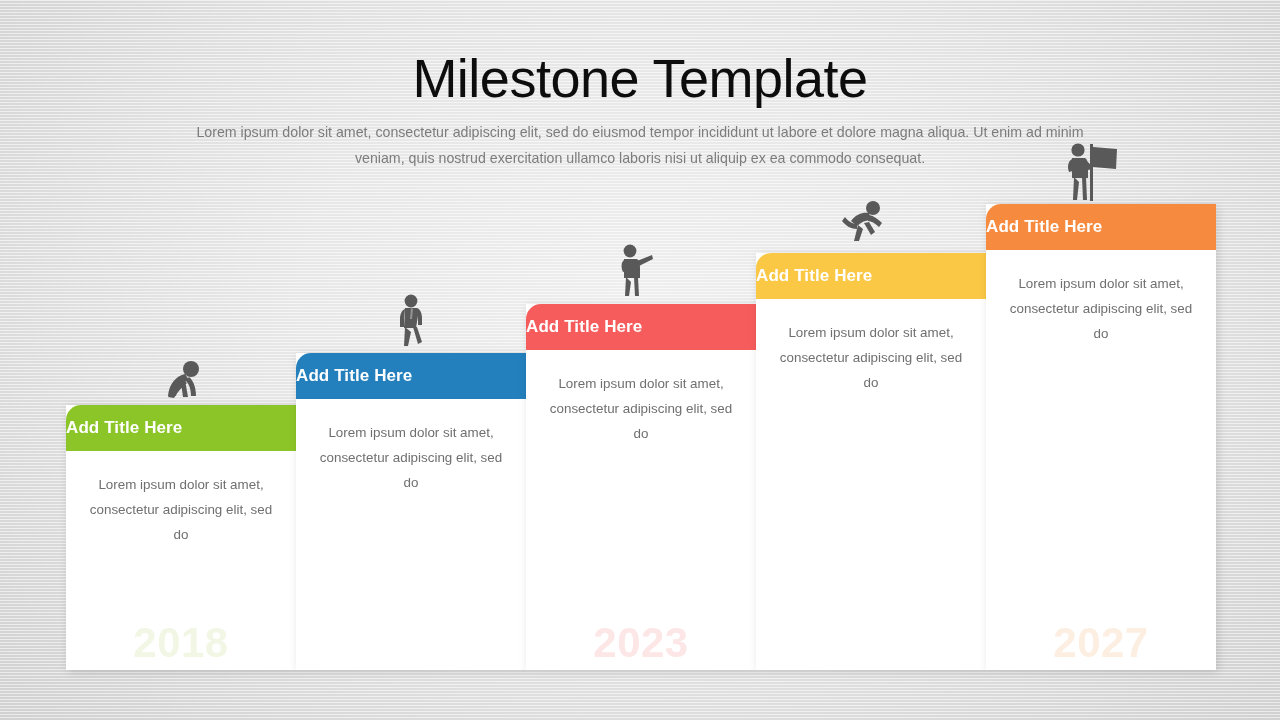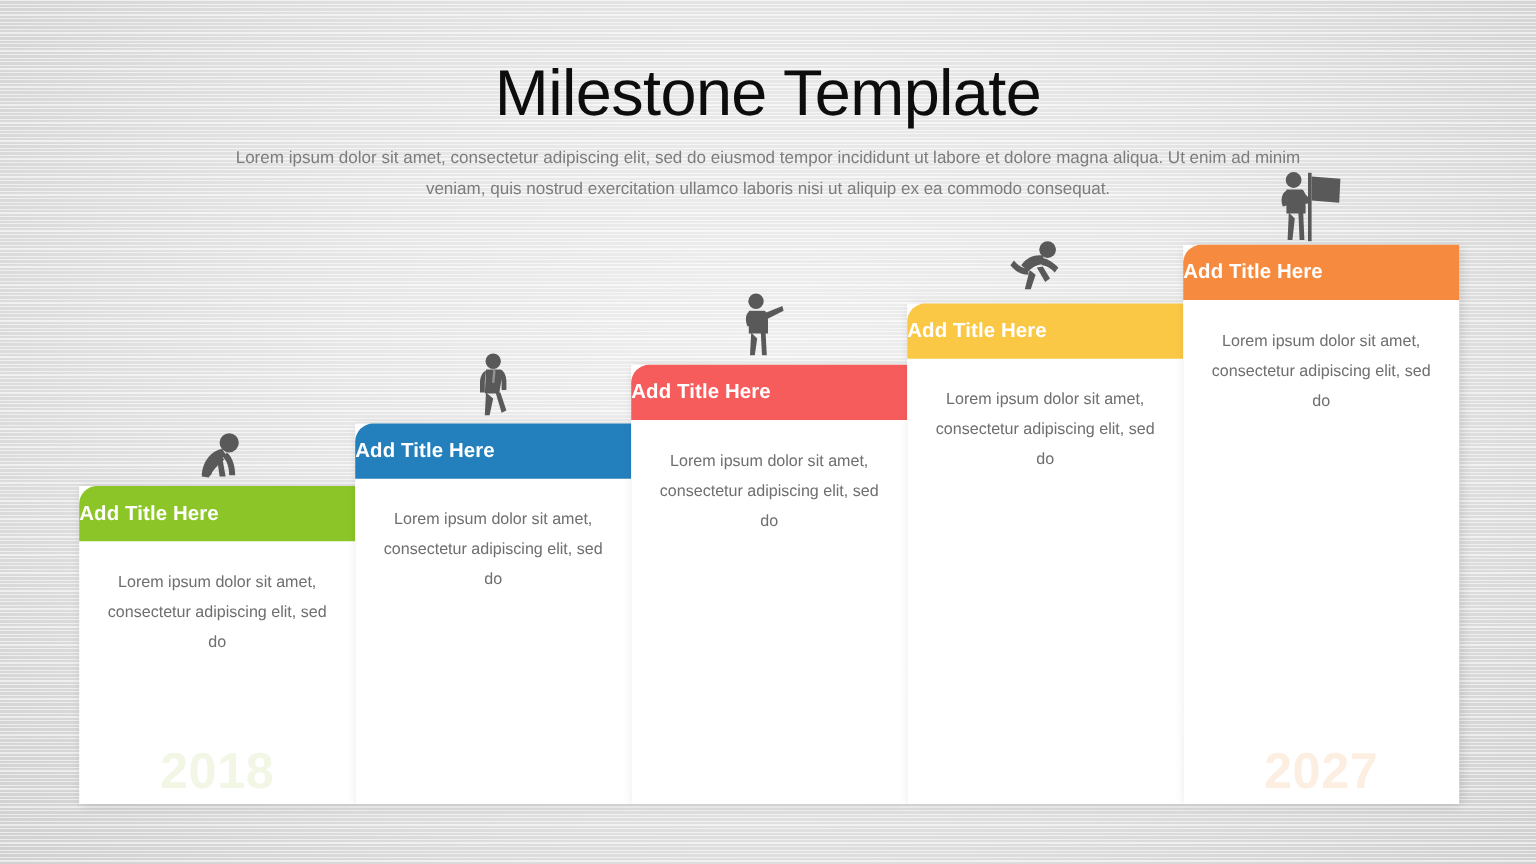--- a/index.html
+++ b/index.html
@@ -170,20 +170,21 @@
         <path d="M21 17 L36 11 L37 15 L23 22 Z" fill="#595959"></path>
         <path d="M10 33 L9 52 L13 52 L15 38 Z" fill="#595959"></path>
         <path d="M18 33 L19 52 L23 52 L22 33 Z" fill="#595959"></path>
       </svg>
       </div>
       <div class="card" style="left: 460px; top: 164px; z-index: 12;">
         <div class="card-header" style="background: rgb(247, 92, 92);">
           <div class="card-title">Add Title Here</div>
         </div>
         <div class="card-body">Lorem ipsum dolor sit amet, consectetur adipiscing elit, sed do</div>
+        <div class="card-year" style="color: rgb(252, 230, 230);">2023</div>
       </div>
       <div class="figure" style="left: 772px; top: 59px;">
         <svg width="48" height="44" viewBox="0 0 48 44">
         <circle cx="35" cy="9" r="7" fill="#595959"></circle>
         <path d="M13 22 C18 15 25 13 31 14 L33 21 C28 21 23 23 19 27 Z" fill="#595959"></path>
         <path d="M31 16 C36 17 40 20 44 24 L41 28 C37 24 33 22 30 22 Z" fill="#595959"></path>
         <path d="M19 25 C14 25 10 22 7 18 L4 22 C8 27 13 30 19 30 Z" fill="#595959"></path>
         <path d="M20 26 L16 42 L21 42 L25 30 Z" fill="#595959"></path>
         <path d="M26 24 L33 36 L37 33 L31 23 Z" fill="#595959"></path>
       </svg>

